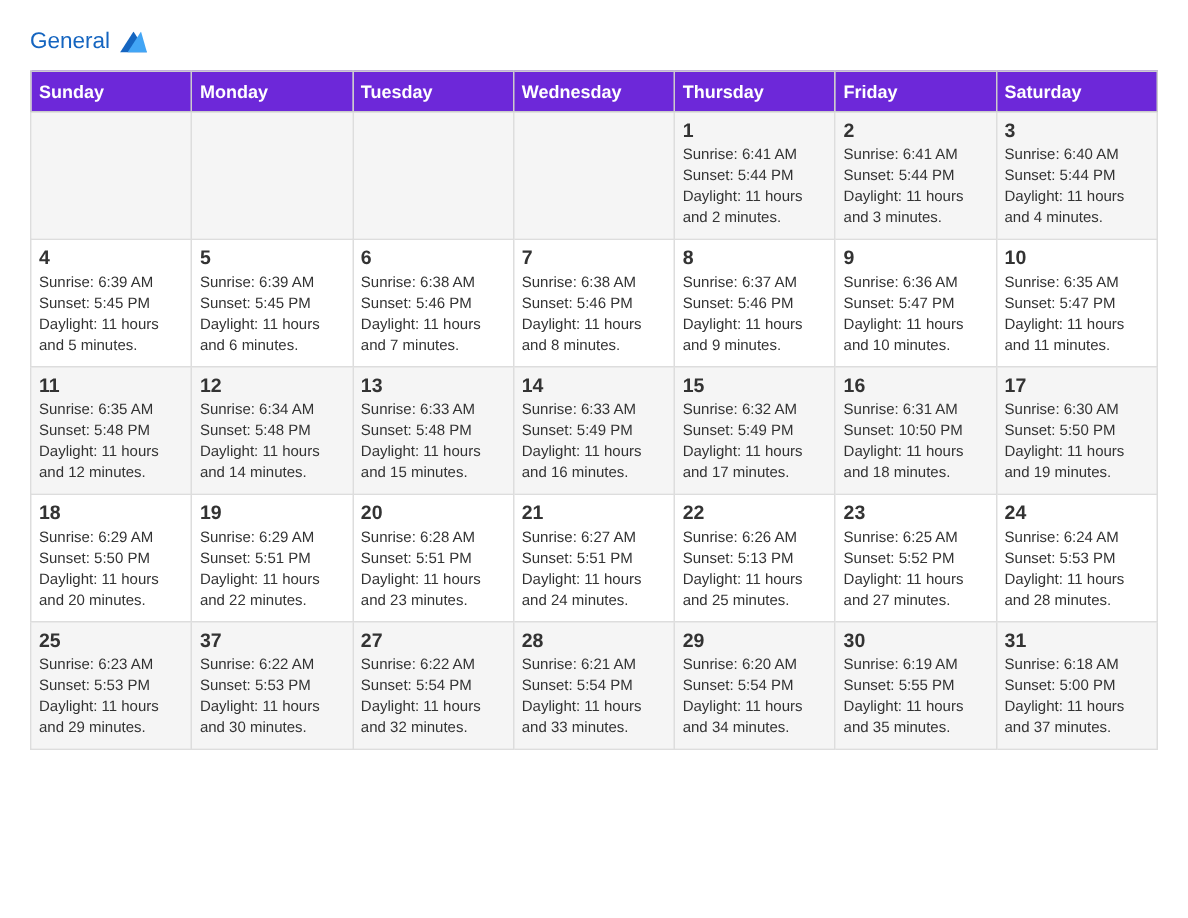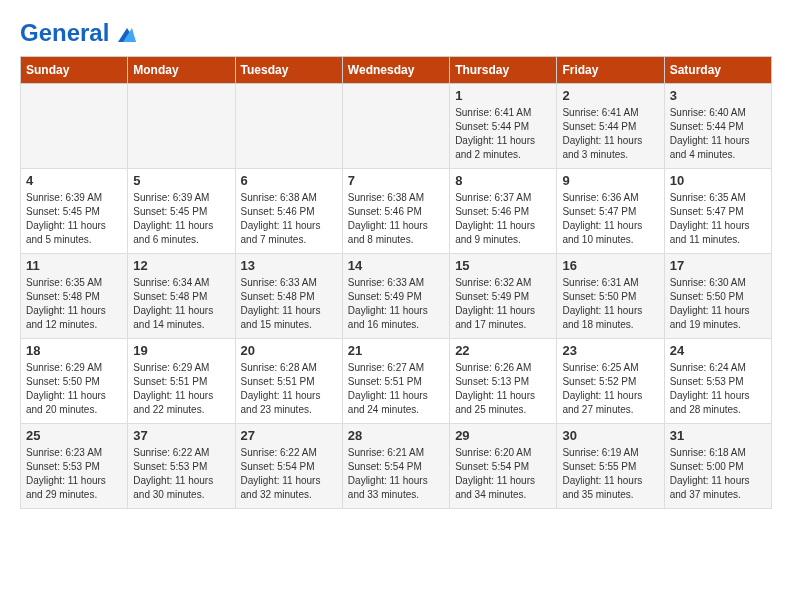--- a/index.html
+++ b/index.html
@@ -15,22 +15,22 @@
       justify-content: space-between;
       align-items: flex-start;
       margin-bottom: 10px;
     }
     .logo {
       display: flex;
       flex-direction: column;
       align-items: flex-start;
     }
     .logo-text {
-      font-size: 24px;
-      font-weight: bold;
+      font-size: 15px;
+      font-weight: normal;
       color: #333;
       line-height: 1.1;
     }
     .logo-text span.blue { color: #1565c0; }
     .logo-icon {
       width: 18px;
       height: 14px;
       display: inline-block;
       vertical-align: middle;
       margin-left: 2px;
@@ -51,21 +51,21 @@
     .location {
       font-size: 16px;
       color: #555;
     }
     table {
       width: 100%;
       border-collapse: collapse;
       table-layout: fixed;
     }
     thead tr th {
-      background-color: #c2410c;
+      background-color: #6d28d9;
       color: #fff;
       font-size: 12px;
       font-weight: bold;
       text-align: left;
       padding: 6px 5px;
       border: 1px solid #ccc;
       margin-left: 43px;
     }
     tbody tr td {
       vertical-align: top;
@@ -230,21 +230,21 @@
         </td>
         <td>
           <span class="day-num">15</span>
           <div class="day-info" style="white-space: pre-line;">Sunrise: 6:32 AM
 Sunset: 5:49 PM
 Daylight: 11 hours and 17 minutes.</div>
         </td>
         <td>
           <span class="day-num">16</span>
           <div class="day-info" style="white-space: pre-line;">Sunrise: 6:31 AM
-Sunset: 5:50 PM
+Sunset: 10:50 PM
 Daylight: 11 hours and 18 minutes.</div>
         </td>
         <td>
           <span class="day-num">17</span>
           <div class="day-info" style="white-space: pre-line;">Sunrise: 6:30 AM
 Sunset: 5:50 PM
 Daylight: 11 hours and 19 minutes.</div>
         </td>
       </tr>
       <tr>

